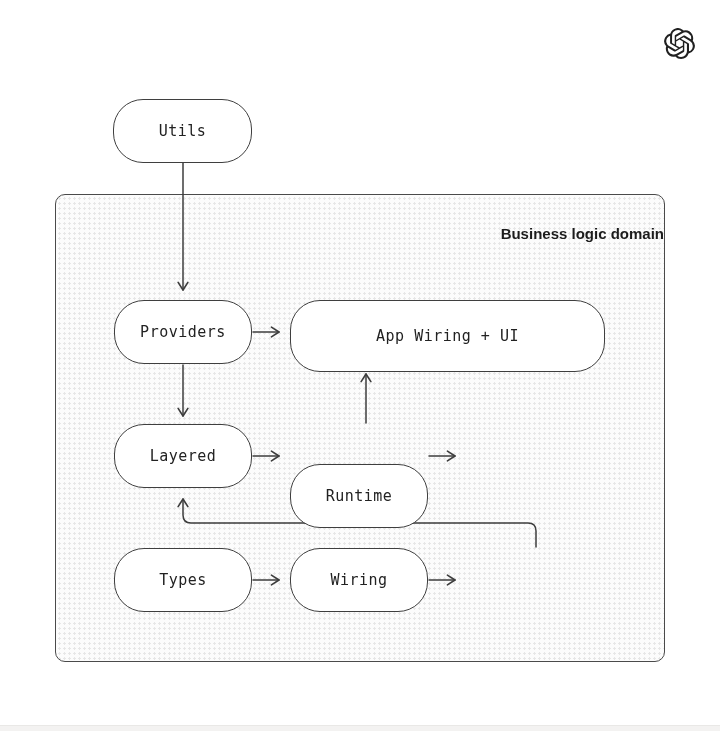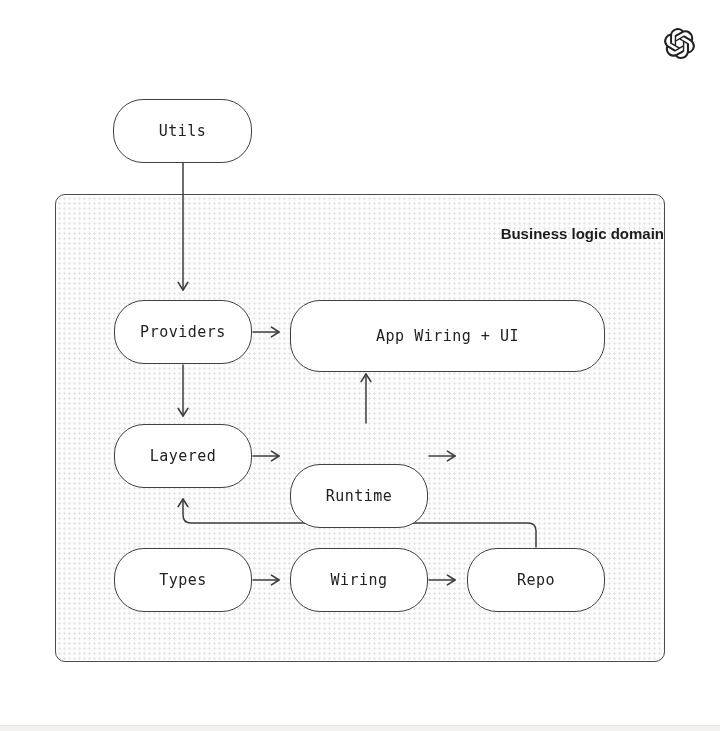--- a/index.html
+++ b/index.html
@@ -146,19 +146,16 @@
     </div>
   <div class="node node-runtime">
       <span>Runtime</span>
     </div>
   <div class="node node-types">
       <span>Types</span>
     </div>
   <div class="node node-config">
       <span>Wiring</span>
     </div>
-  <div class="node node-repo">
-      <span>Repo</span>
-    </div>
 
   <div class="bottom-strip"></div>
 
 </div>
 
 </body></html>

